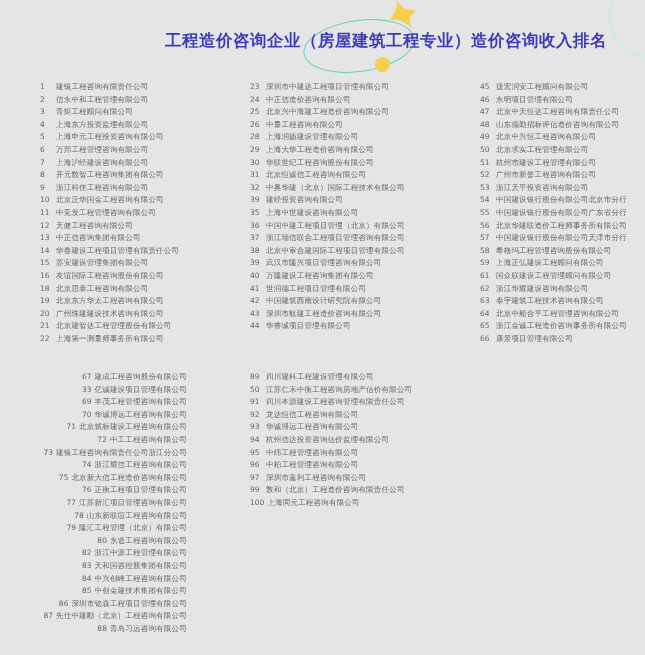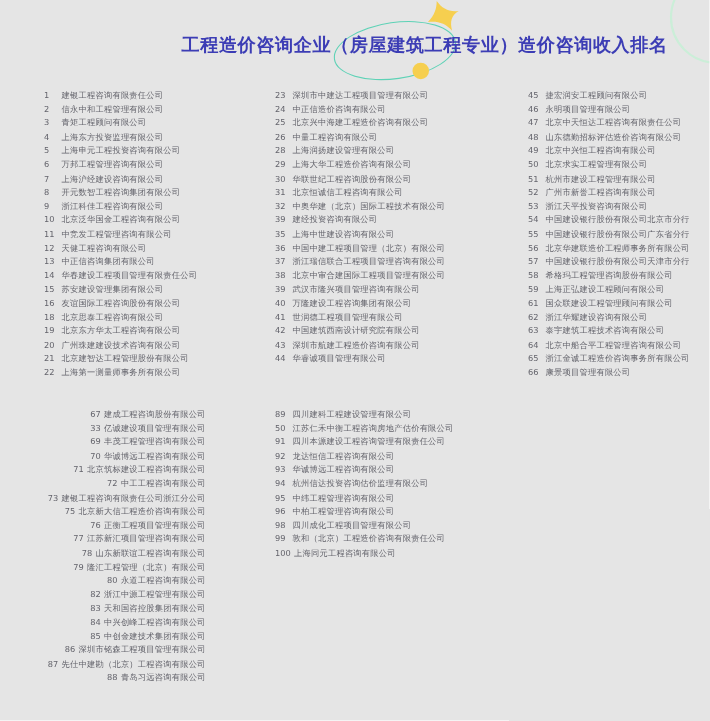--- a/index.html
+++ b/index.html
@@ -273,20 +273,23 @@
       <div class="row">
         <span class="num">71</span><span class="nm">北京筑标建设工程咨询有限公司</span>
       </div>
       <div class="row">
         <span class="num">72</span><span class="nm">中工工程咨询有限公司</span>
       </div>
       <div class="row">
         <span class="num">73</span><span class="nm">建银工程咨询有限责任公司浙江分公司</span>
       </div>
       <div class="row">
+        <span class="num">74</span><span class="nm">浙江耀信工程咨询有限公司</span>
+      </div>
+      <div class="row">
         <span class="num">75</span><span class="nm">北京新大信工程造价咨询有限公司</span>
       </div>
       <div class="row">
         <span class="num">76</span><span class="nm">正衡工程项目管理有限公司</span>
       </div>
       <div class="row">
         <span class="num">77</span><span class="nm">江苏新汇项目管理咨询有限公司</span>
       </div>
       <div class="row">
         <span class="num">78</span><span class="nm">山东新联谊工程咨询有限公司</span>
@@ -340,21 +343,21 @@
       <div class="row">
         <span class="num">94</span><span class="nm">杭州信达投资咨询估价监理有限公司</span>
       </div>
       <div class="row">
         <span class="num">95</span><span class="nm">中纬工程管理咨询有限公司</span>
       </div>
       <div class="row">
         <span class="num">96</span><span class="nm">中柏工程管理咨询有限公司</span>
       </div>
       <div class="row">
-        <span class="num">98</span><span class="nm">四川成化工程项目管理有限公司</span>
+        <span class="num">97</span><span class="nm">深圳市嘉利工程咨询有限公司</span>
       </div>
       <div class="row">
         <span class="num">99</span><span class="nm">敦和（北京）工程造价咨询有限责任公司</span>
       </div>
       <div class="row">
         <span class="num">100</span><span class="nm">上海同元工程咨询有限公司</span>
       </div>
     </div>
 
 </div>

